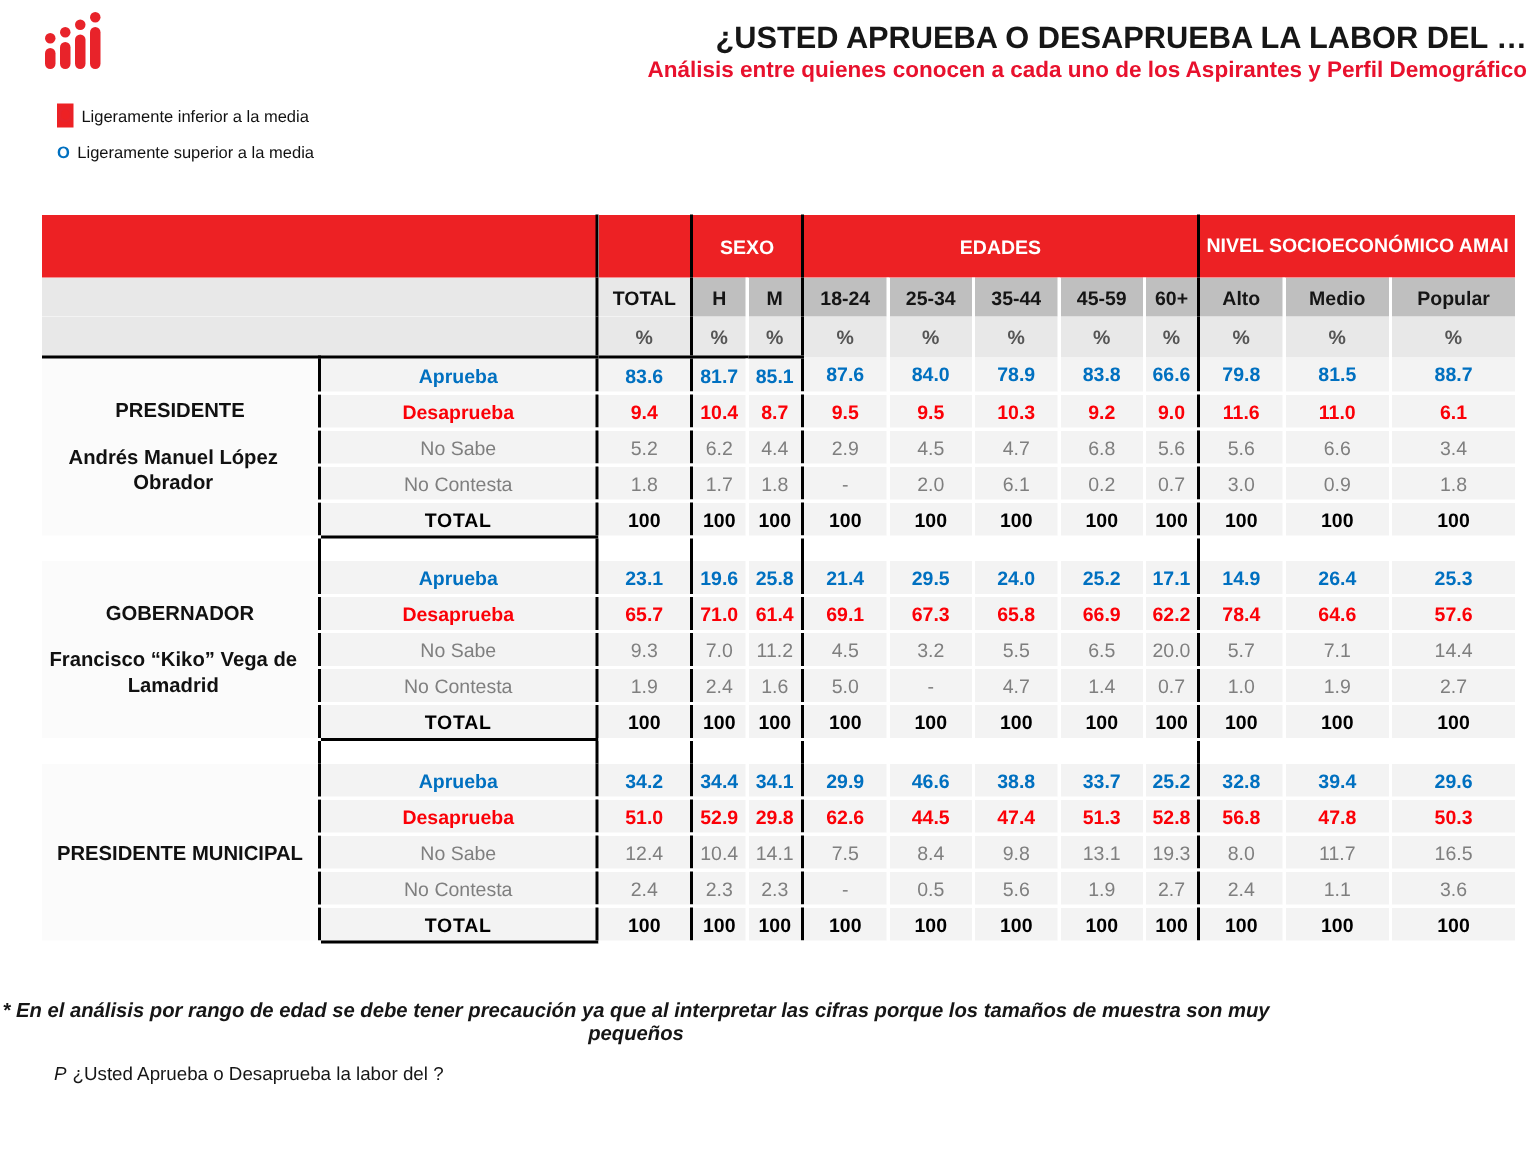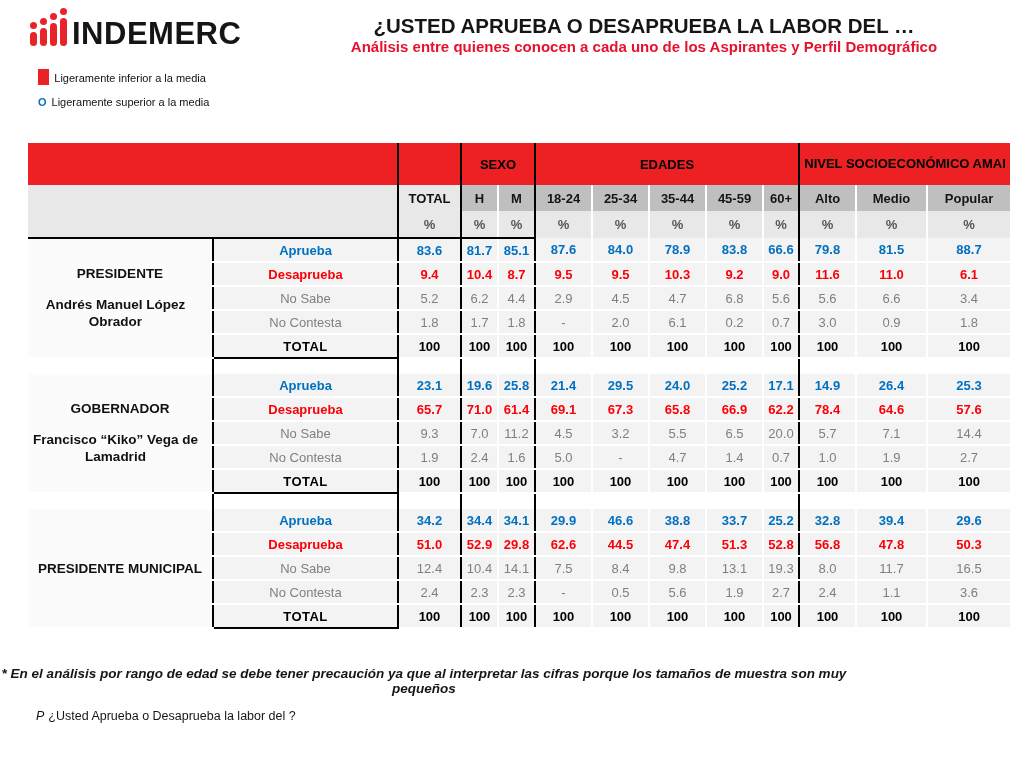--- a/index.html
+++ b/index.html
@@ -14,29 +14,29 @@
   .bar.b1{height:14px}.bar.b2{height:18px}.bar.b3{height:23px}.bar.b4{height:28px}
   .logo-text{font-size:31px;font-weight:bold;color:#151515;line-height:.9;letter-spacing:.5px;}
 
   
   .legend{position:absolute;left:38px;top:69px;font-size:11px;}
   .legend-row{margin-bottom:11px;white-space:nowrap;}
   .o{font-weight:bold;margin-right:5px;}
   .o.red{color:#E8232A}.o.blue{color:#0070C0}
 
   
-  .titles{position:absolute;left:270px;top:14px;width:748px;text-align:center;}
+  .titles{position:absolute;left:270px;top:14px;width:748px;text-align:right;}
   .title{font-size:20.5px;font-weight:bold;color:#161616;}
   .subtitle{font-size:15px;font-weight:bold;color:#E8112D;margin-top:0;}
 
   
   #grid{position:absolute;left:28px;top:143px;width:982px;border-collapse:collapse;table-layout:fixed;}
   #grid td{padding:0;font-size:13px;text-align:center;vertical-align:middle;
            overflow:hidden;white-space:nowrap;}
-  .red{background:#ED2124;color:#000000;font-weight:bold;font-size:14.5px;height:42px;}
+  .red{background:#ED2124;color:#ffffff;font-weight:bold;font-size:14.5px;height:42px;}
   .wrap{white-space:normal !important;line-height:1.2;}
   .bl{border-left:2px solid #000;}
   .wl{border-left:2px solid #fff;}
   .bb{border-bottom:2px solid #000;}
   .hblank{background:#E8E8E8;height:26px;}
   .htotal{background:#E8E8E8;font-weight:bold;color:#111;}
   .hgray{background:#BFBFBF;font-weight:bold;color:#151515;}
   .pcell{background:#E8E8E8;color:#555;font-size:11px;font-weight:bold;height:22px;}
   .c{background:#F3F3F3;border-bottom:2px solid #fff;height:22px;}
   .section{background:#FBFBFB;text-align:left;padding-left:3px;}
@@ -61,21 +61,20 @@
 
 <div class="page">
 
   <div class="logo">
     <span class="bars">
       <span class="bar b1"></span>
       <span class="bar b2"></span>
       <span class="bar b3"></span>
       <span class="bar b4"></span>
     </span>
-    <span class="logo-text">INDEMERC</span>
   </div>
 
   <div class="legend">
     <div class="legend-row">
       <span class="o red">O</span><span>Ligeramente inferior a la media</span>
     </div>
     <div class="legend-row">
       <span class="o blue">O</span><span>Ligeramente superior a la media</span>
     </div>
   </div>

